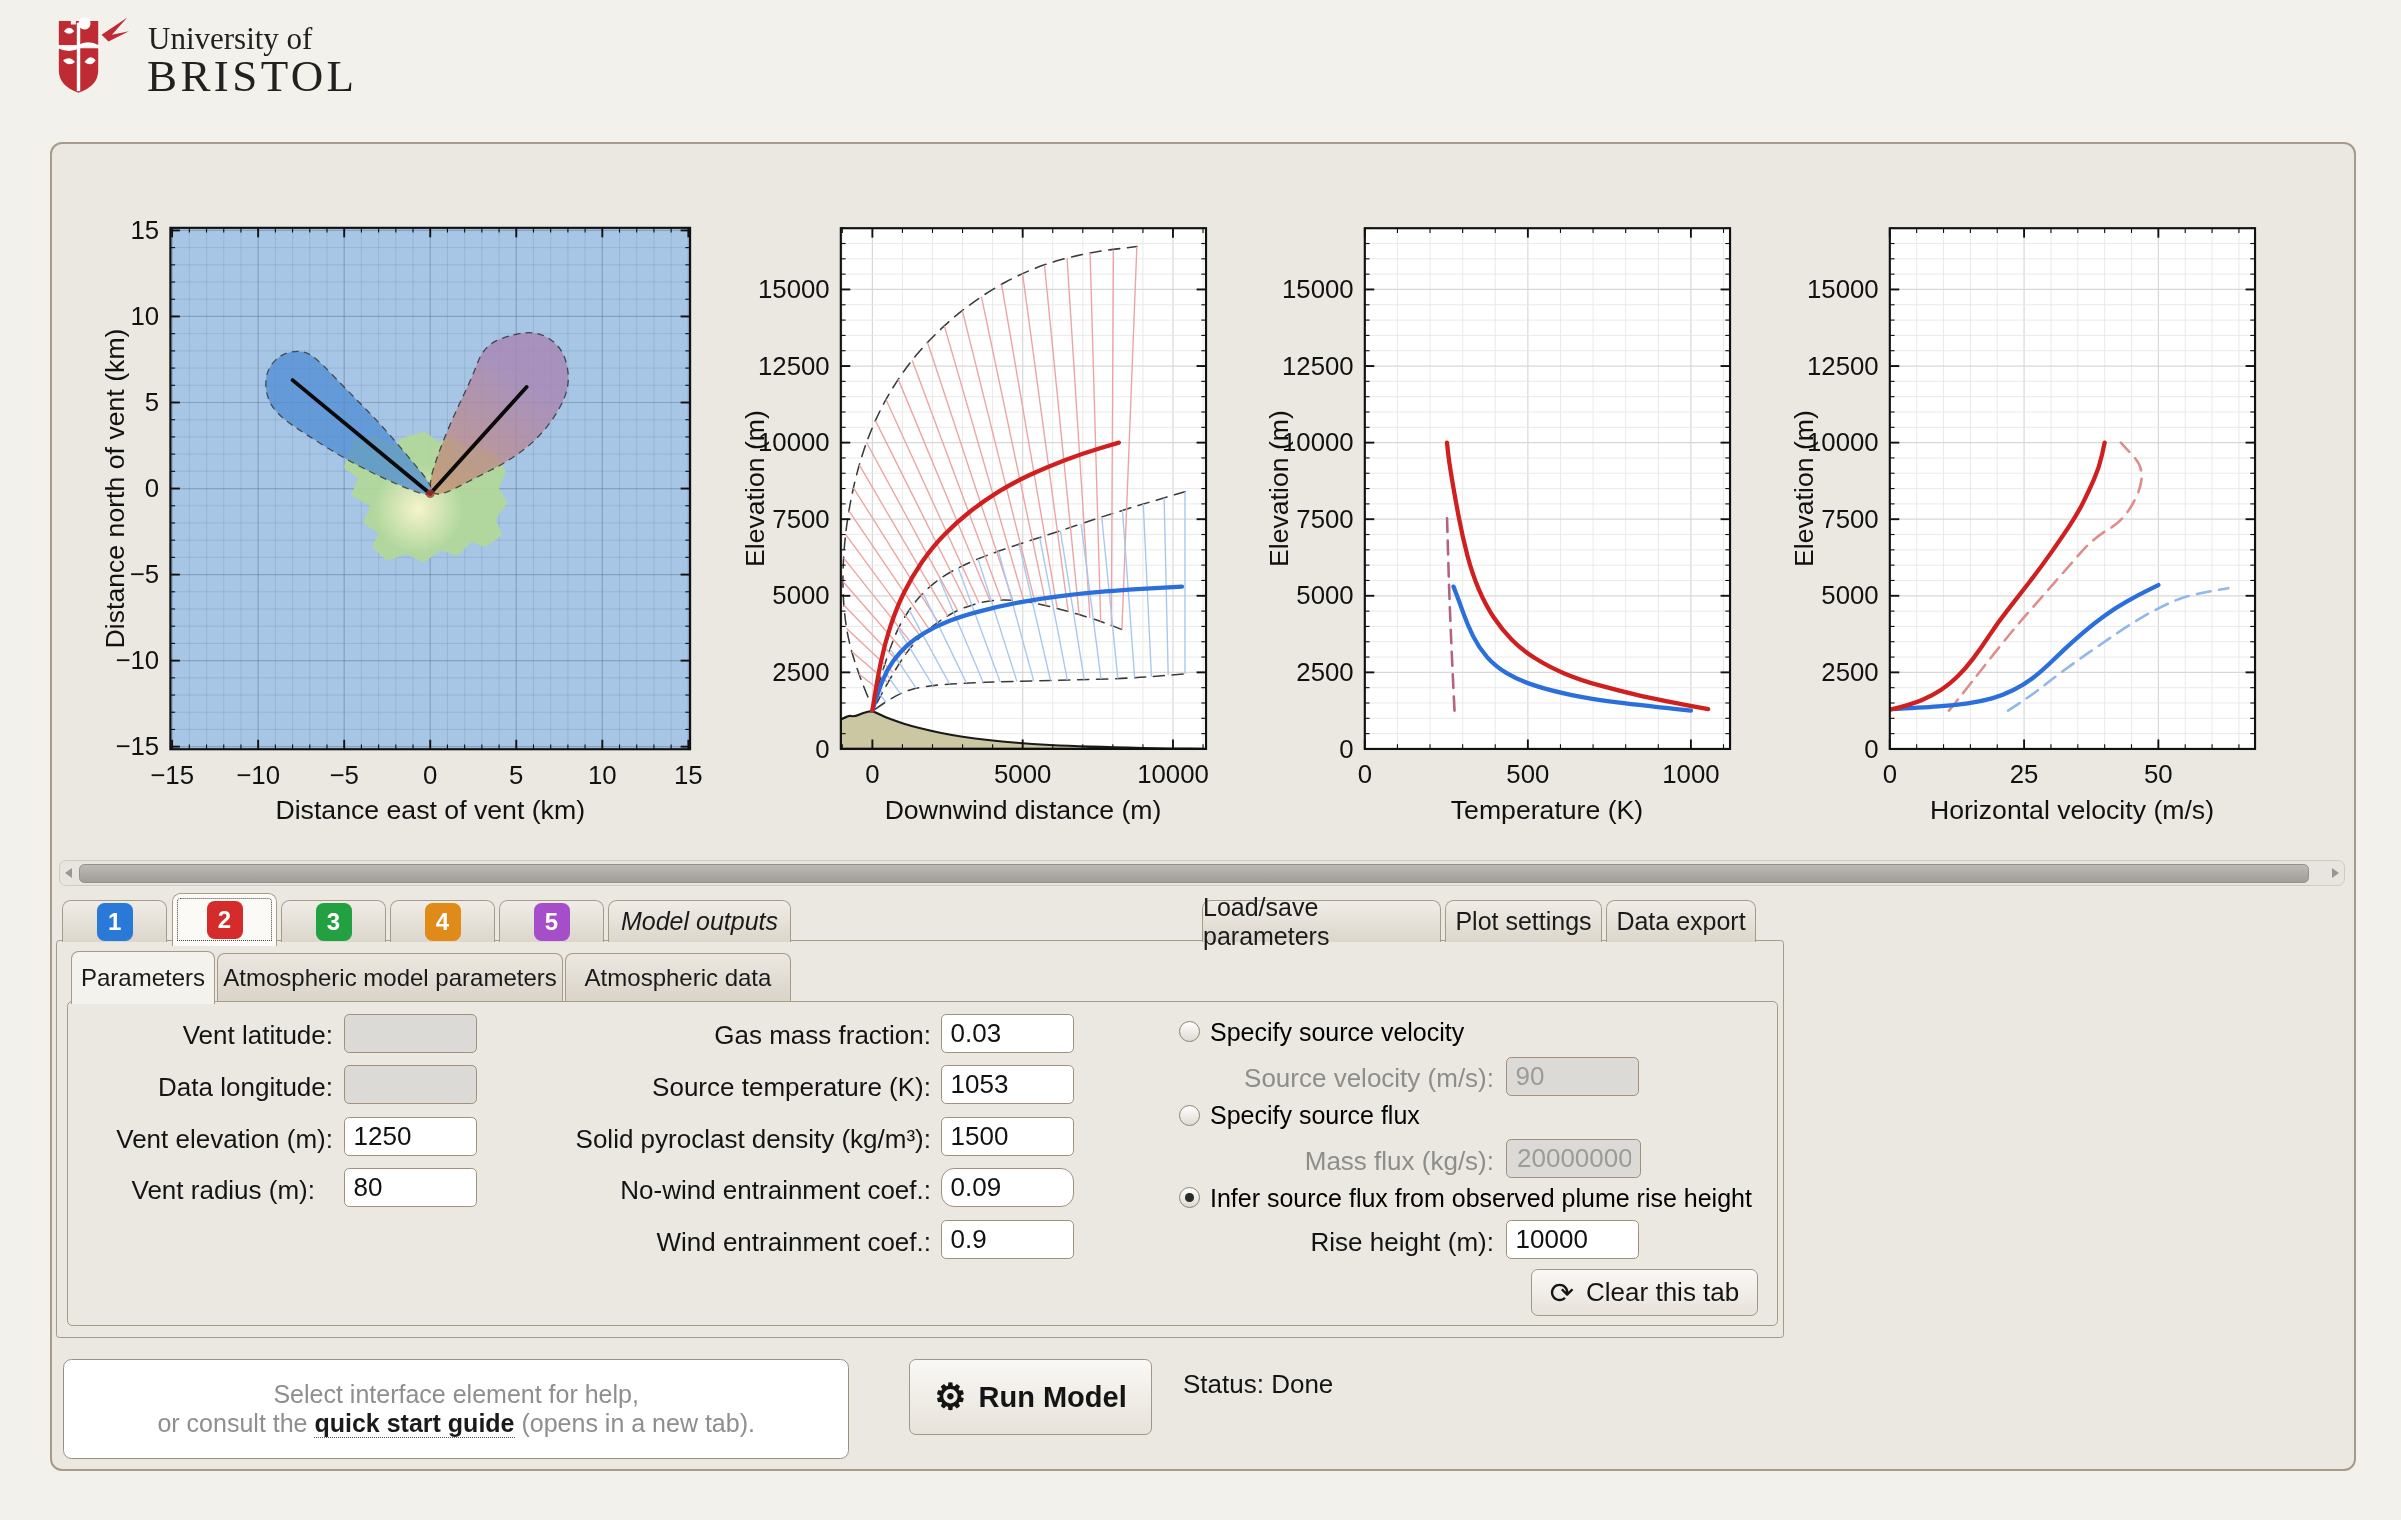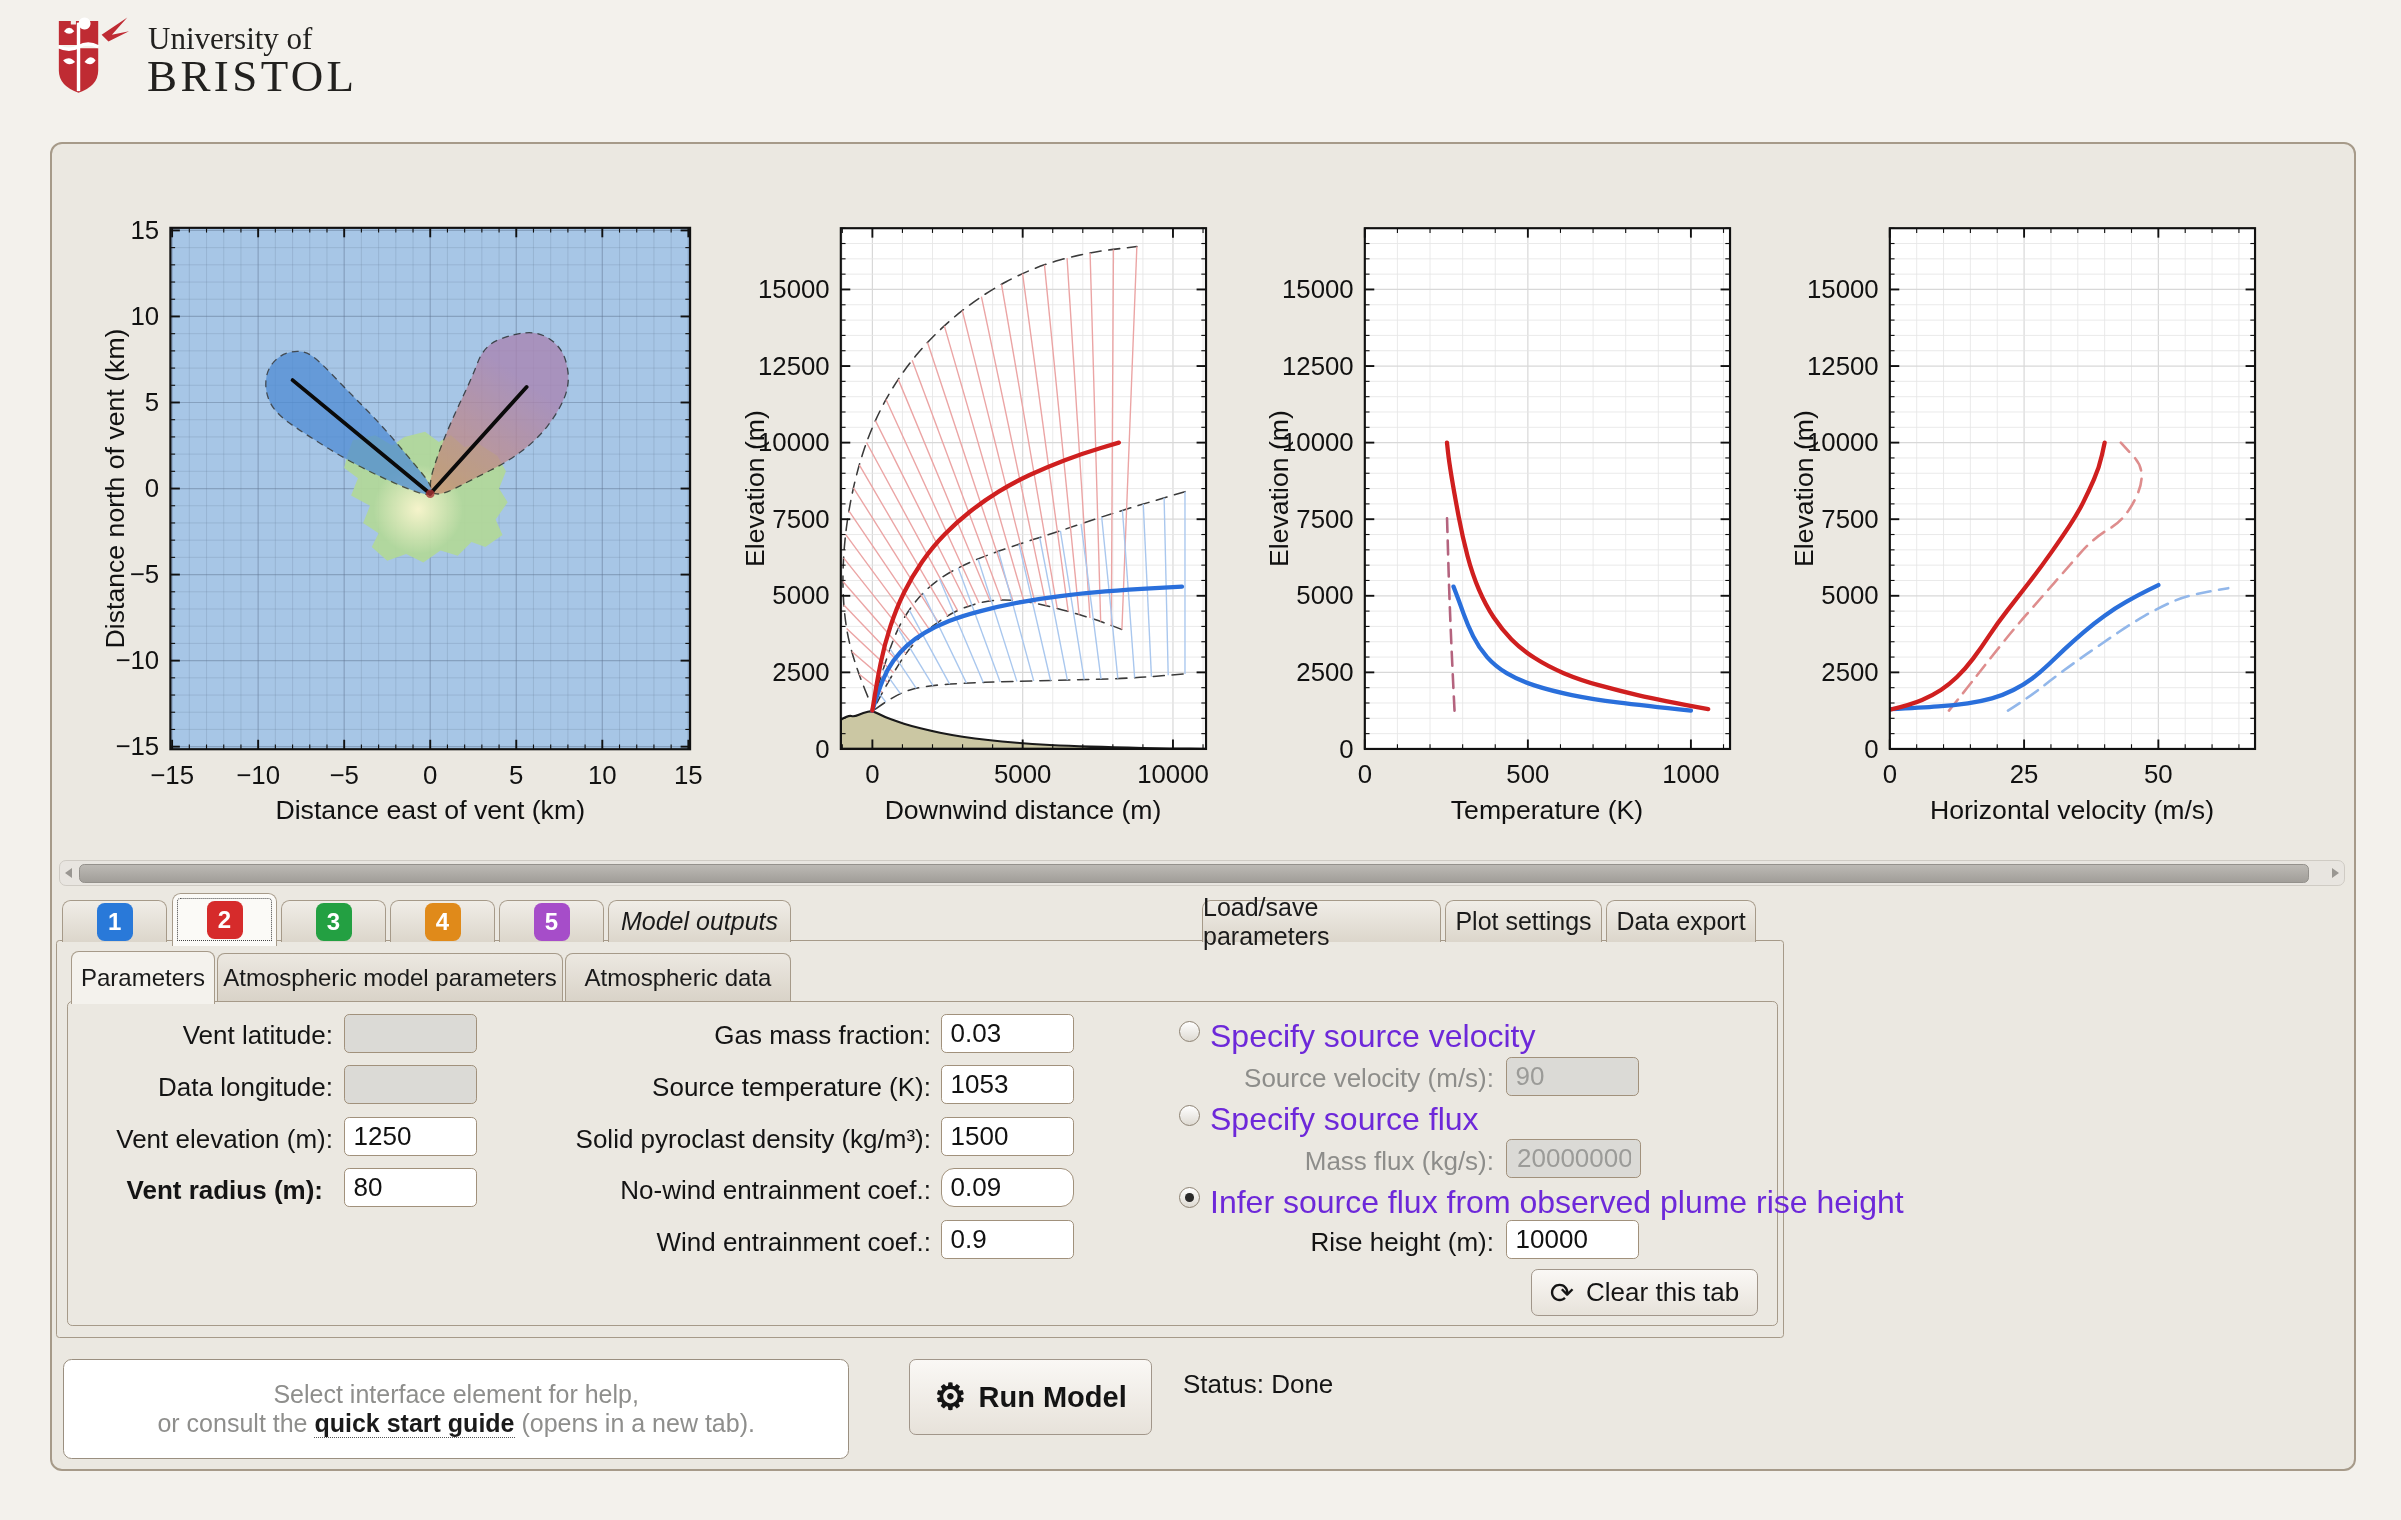--- a/index.html
+++ b/index.html
@@ -25,21 +25,21 @@
   .subtab{position:absolute;top:809px;height:47px;border:1.7px solid #a69a89;border-bottom:none;border-radius:7.7px 7.7px 0 0;background:linear-gradient(#ece8e1,#d9d3c8);display:flex;align-items:center;justify-content:center;font-size:24px;z-index:5;}
   .subtab.active{top:807px;height:52px;background:#f4f2ed;z-index:6;text-align:right;}
   .groupbox{position:absolute;left:14.6px;top:857px;width:1709px;height:323px;border:1.7px solid #a69a89;border-radius:5.2px;z-index:4;}
   
   .flabel{position:absolute;font-size:26px;text-align:right;color:#141414;z-index:7;}
   .flabel.dim{color:#8d8d8a;}
   .field{position:absolute;width:114px;height:37px;border:1.7px solid #a1917c;border-radius:5.2px;background:#fff;font-size:26px;padding:0 8.6px;font-family:"Liberation Sans",sans-serif;color:#111;z-index:7;}
   .field.disabled{background:#dbdad6;color:#9b9b98;}
   .radio{position:absolute;width:19px;height:19px;border-radius:50%;border:1.7px solid #8d8273;background:linear-gradient(#ffffff,#dedad2);z-index:7;}
   .radio.checked::after{content:"";position:absolute;left:5.2px;top:5.2px;width:8.6px;height:8.6px;border-radius:50%;background:#2b2b2b;}
-  .rlabel{position:absolute;font-size:32px;color:#6d28d9;z-index:7;}
+  .rlabel{position:absolute;font-size:25px;color:#000000;z-index:7;}
   .btn{position:absolute;display:flex;align-items:center;justify-content:center;gap:12px;border:1.7px solid #a1968a;border-radius:6.9px;background:linear-gradient(#faf8f5,#e7e2da);color:#141414;z-index:7;cursor:default;}
   .btn .ico{font-size:29px;}
   
   .helpbox{position:absolute;left:11.2px;top:1215px;width:784px;height:98px;background:#fff;border:1.7px solid #9a8f80;border-radius:8.6px;display:flex;flex-direction:column;align-items:center;justify-content:center;font-size:25px;color:#8e8e8c;z-index:7;}
   .helplink{color:#1a1a1a;font-weight:bold;border-bottom:1.7px dotted #555;}
   .status{position:absolute;left:1131px;top:1225px;font-size:26px;color:#141414;z-index:7;}
   svg text{font-family:"Liberation Sans",sans-serif;}
 </style>
 </head>
 <body>
@@ -897,21 +897,21 @@
   <div class="subtab" style="left:165px;width:344px;">Atmospheric model parameters</div>
   <div class="subtab" style="left:513px;width:224px;">Atmospheric data</div>
   <div class="groupbox"></div>
 
   <div class="flabel" style="left:34px;top:876px;width:247px;">Vent latitude:</div>
   <input class="field disabled" id="lf0" style="left: 292px; top: 870px;" value="" disabled="">
   <div class="flabel" style="left:34px;top:928px;width:247px;">Data longitude:</div>
   <input class="field disabled" id="lf1" style="left: 292px; top: 921px;" value="" disabled="">
   <div class="flabel" style="left:34px;top:980px;width:247px;">Vent elevation (m):</div>
   <input class="field" id="lf2" style="left: 292px; top: 973px;" value="1250">
-  <div class="flabel" style="left:24px;top:1031px;width:247px;font-weight:bold;">Vent radius (m):</div>
+  <div class="flabel" style="left:16px;top:1031px;width:247px;">Vent radius (m):</div>
   <input class="field" id="lf3" style="left: 292px; top: 1024px;" value="80">
 
   <div class="flabel" style="left:475px;top:876px;width:404px;">Gas mass fraction:</div>
   <input class="field" style="left: 889px; top: 870px;" value="0.03">
   <div class="flabel" style="left:475px;top:928px;width:404px;">Source temperature (K):</div>
   <input class="field" style="left: 889px; top: 921px;" value="1053">
   <div class="flabel" style="left:475px;top:980px;width:404px;">Solid pyroclast density (kg/m³):</div>
   <input class="field" style="left: 889px; top: 973px;" value="1500">
   <div class="flabel" style="left:475px;top:1031px;width:404px;">No-wind entrainment coef.:</div>
   <input class="field" style="left: 889px; top: 1024px; border-radius: 13px;" value="0.09">

